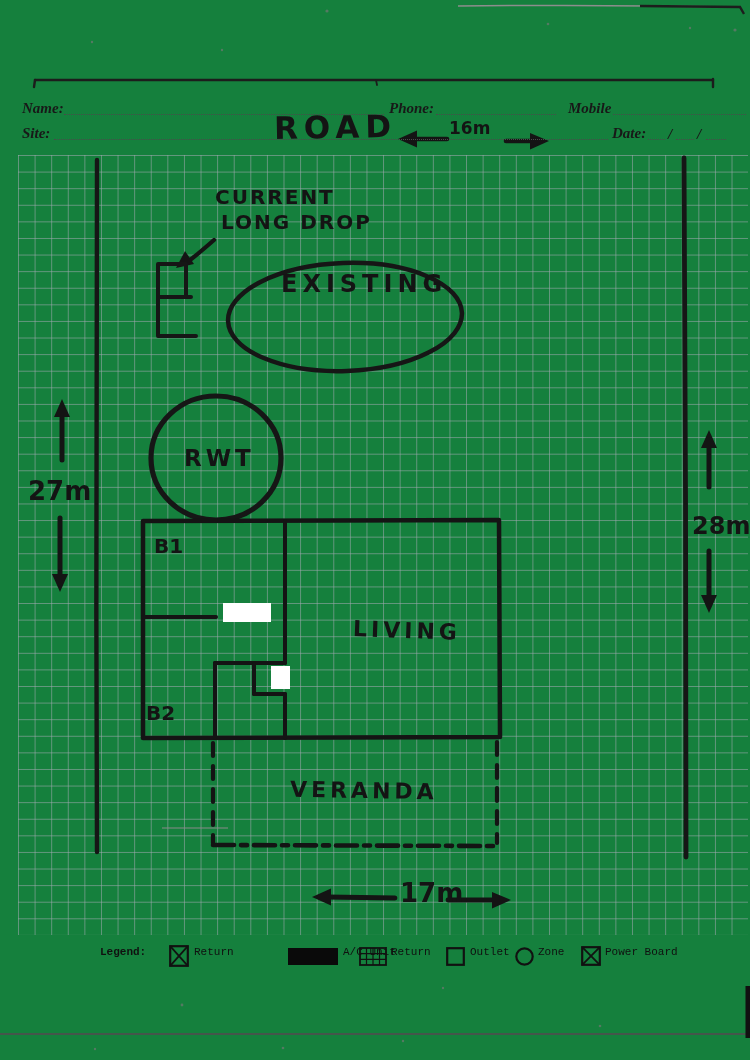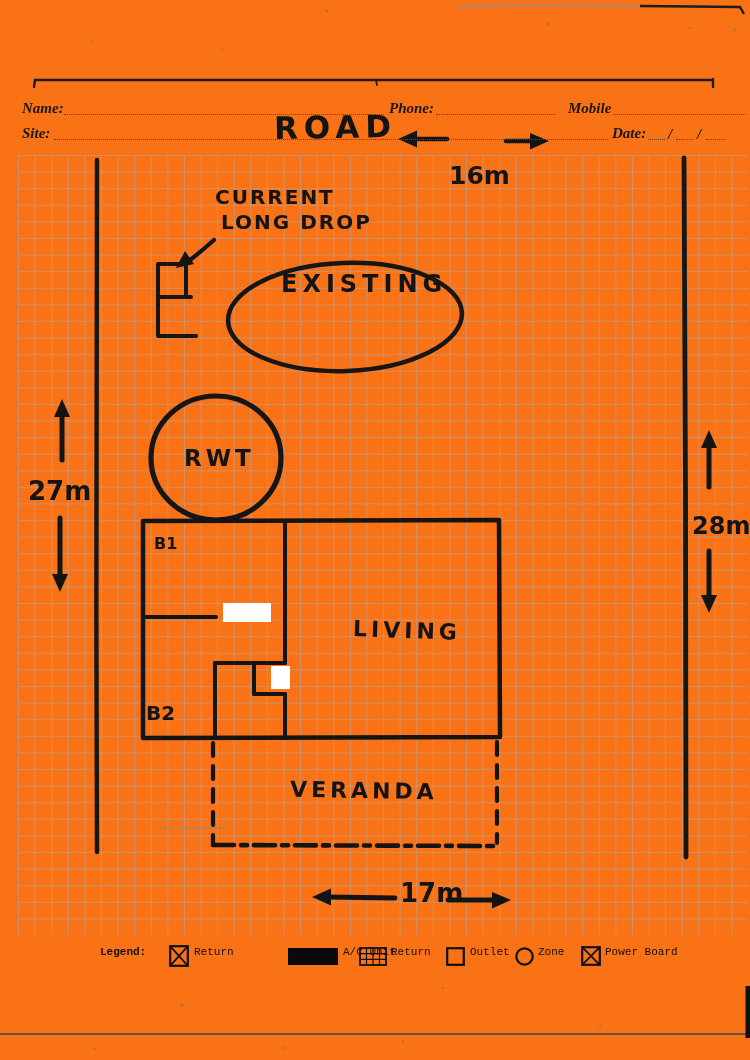--- a/index.html
+++ b/index.html
@@ -1,20 +1,20 @@
 <!DOCTYPE html>
 <html><head>
 <meta charset="utf-8">
 <style>
   * { margin:0; padding:0; box-sizing:border-box; }
   html,body { background:#e8e8e8; }
   .page {
     position:relative;
     width:750px; height:1060px;
-    background:#f97316;
+    background:#15803d;
     overflow:hidden;
     font-family:"Liberation Serif", serif;
   }
   
   .grid-paper {
     position:absolute; left:18px; top:155px; width:730px; height:780px;
     background-image:
       linear-gradient(to right, rgba(165,170,180,.55) 1px, transparent 1px),
       linear-gradient(to bottom, rgba(165,170,180,.55) 1px, transparent 1px);
     background-size:16.6px 16.6px;
@@ -161,30 +161,30 @@
 
     <g stroke="#141414" stroke-width="4.8" fill="#141414" stroke-linecap="round">
       <path d="M395 898 L327 897" fill="none"></path>
       <path d="M312 897 L331 888.5 L331 905.5 Z" stroke="none"></path>
       <path d="M448 900 L496 900" fill="none"></path>
       <path d="M511 900 L492 892 L492 908.5 Z" stroke="none"></path>
     </g>
   </svg>
 
   <span class="hw" style="left:274px; top:112px; font-size:31px; letter-spacing:6px; transform:rotate(-1deg);">ROAD</span>
-  <span class="hw" style="left:449px; top:120px; font-size:25px;margin-top:43px;">16m</span>
+  <span class="hw" style="left:449px; top:120px; font-size:17px;">16m</span>
 
   <span class="hw" style="left:215px; top:187px; font-size:20px; letter-spacing:2px;">CURRENT</span>
   <span class="hw" style="left:221px; top:212px; font-size:20px; letter-spacing:2px;">LONG DROP</span>
 
   <span class="hw" style="left:281px; top:272px; font-size:24px; letter-spacing:5px;">EXISTING</span>
 
   <span class="hw" style="left:184px; top:447px; font-size:23px; letter-spacing:4px;">RWT</span>
 
-  <span class="hw" style="left:154px; top:536px; font-size:16px;">B1</span>
+  <span class="hw" style="left:154px; top:536px; font-size:20px;">B1</span>
   <span class="hw" style="left:146px; top:703px; font-size:20px;">B2</span>
 
   <span class="hw" style="left:353px; top:620px; font-size:22px; letter-spacing:4px; transform:rotate(2deg);">LIVING</span>
 
   <span class="hw" style="left:290px; top:780px; font-size:22px; letter-spacing:4px; transform:rotate(1deg);">VERANDA</span>
 
 
   <span class="hw" style="left:28px; top:478px; font-size:26px;">27m</span>
   <span class="hw" style="left:692px; top:514px; font-size:24px;">28m</span>
   <span class="hw" style="left:400px; top:880px; font-size:26px;">17m</span>

